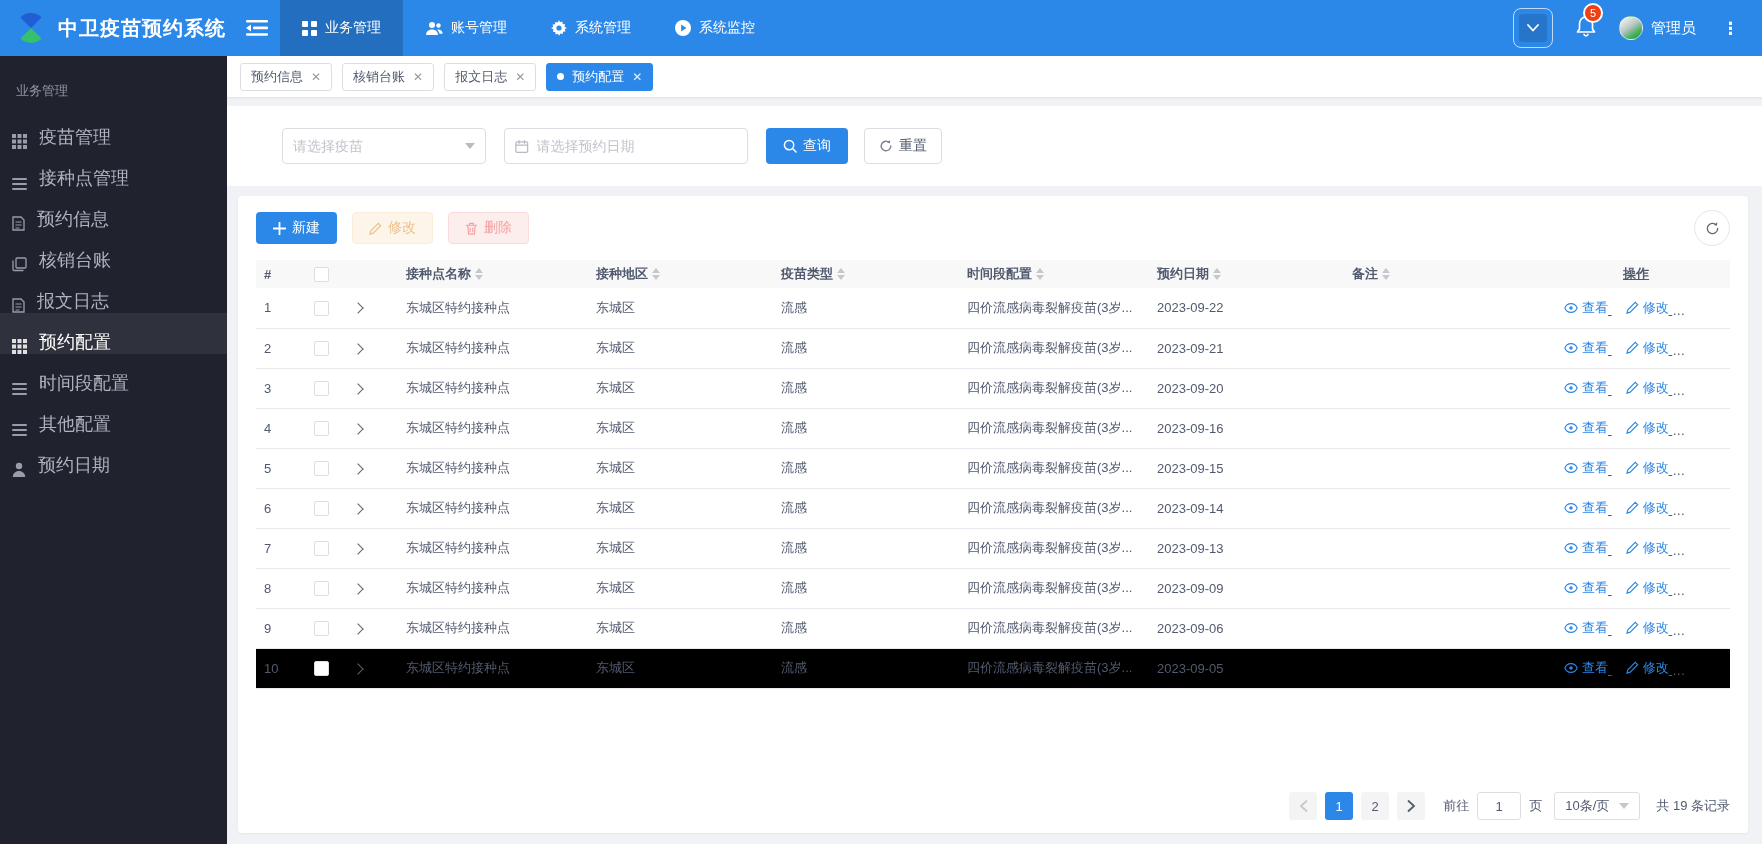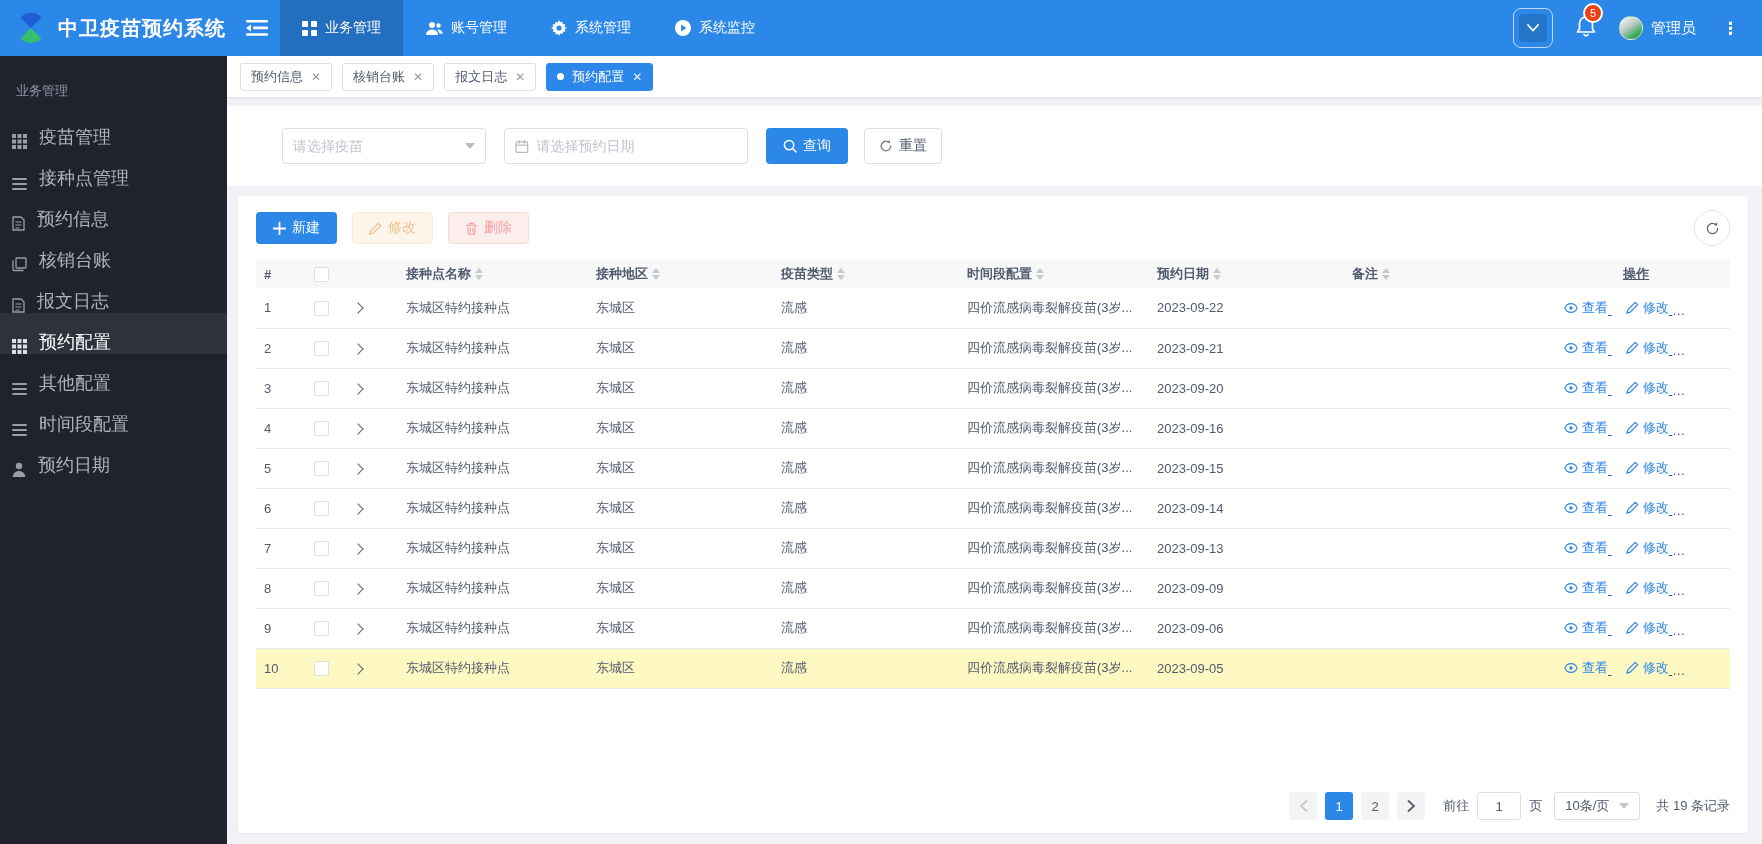--- a/index.html
+++ b/index.html
@@ -62,21 +62,21 @@
   .tbtn-new { background:#2b87e8; color:#ffffff; }
   .tbtn-edit { background:#fdf5ea; color:#eec08c; border-color:#faecd8; cursor:not-allowed; }
   .tbtn-del { background:#fdeeee; color:#f3a0a0; border-color:#fbdada; cursor:not-allowed; }
   .refresh-btn { position:absolute; right:18px; top:14px; width:36px; height:36px; border-radius:50%; border:1px solid #e3e5e8; background:#fff; display:flex; align-items:center; justify-content:center; cursor:pointer; color:#666; }
 
   
   table { width:100%; border-collapse:collapse; table-layout:fixed; margin-top:16px; font-size:13px; }
   thead th { background:#f8f8f9; height:28px; font-weight:bold; color:#515a6e; text-align:left; padding:0 8px; white-space:nowrap; }
   thead th .th-flex { display:flex; align-items:center; gap:4px; }
   tbody td { height:40px; border-bottom:1px solid #e8eaec; padding:0 8px; color:#515a6e; white-space:nowrap; overflow:hidden; text-overflow:ellipsis; }
-  tr.row-highlight td { background:#fef9c3; }
+  tr.row-highlight td { background:#000000; }
   .c-idx { width:50px; } .c-chk { width:40px; } .c-exp { width:52px; }
   .c-site { width:190px; } .c-region { width:185px; } .c-type { width:186px; }
   .c-name { width:190px; } .c-date { width:195px; } .c-note { width:198px; }
   .c-ops { text-align:center;text-decoration:underline; }
   td.c-ops { text-align:left; padding-right:20px; }
   .checkbox { display:inline-block; width:15px; height:15px; border:1px solid #dcdee2; border-radius:2px; background:#fff; vertical-align:middle; cursor:pointer; }
   .chev-right { display:inline-block; width:8px; height:8px; border-top:1.6px solid #5b626e; border-right:1.6px solid #5b626e; transform:rotate(45deg); cursor:pointer; }
   .sort { display:inline-flex; flex-direction:column; gap:2px; cursor:pointer; }
   .sort i { width:0; height:0; border-left:4px solid transparent; border-right:4px solid transparent; display:block; }
   .sort .up { border-bottom:5px solid #c5c8ce; }
@@ -242,31 +242,31 @@
     <span>预约配置</span>
   </div>
   <div class="side-item">
     <svg width="15" height="12" viewBox="0 0 15 12">
         <g fill="currentColor">
           <rect width="15" height="2" rx="1"></rect>
           <rect y="5" width="15" height="2" rx="1"></rect>
           <rect y="10" width="15" height="2" rx="1"></rect>
         </g>
       </svg>
-    <span>其他配置</span>
+    <span>时间段配置</span>
   </div>
   <div class="side-item">
     <svg width="15" height="12" viewBox="0 0 15 12">
         <g fill="currentColor">
           <rect width="15" height="2" rx="1"></rect>
           <rect y="5" width="15" height="2" rx="1"></rect>
           <rect y="10" width="15" height="2" rx="1"></rect>
         </g>
       </svg>
-    <span>时间段配置</span>
+    <span>其他配置</span>
   </div>
   <div class="side-item">
     <svg width="14" height="15" viewBox="0 0 14 15">
         <circle cx="7" cy="4" r="3.2" fill="currentColor"></circle>
         <path d="M0.8 15c0-3.6 2.8-6 6.2-6s6.2 2.4 6.2 6z" fill="currentColor"></path>
       </svg>
     <span>预约日期</span>
   </div>
 </div>
 

